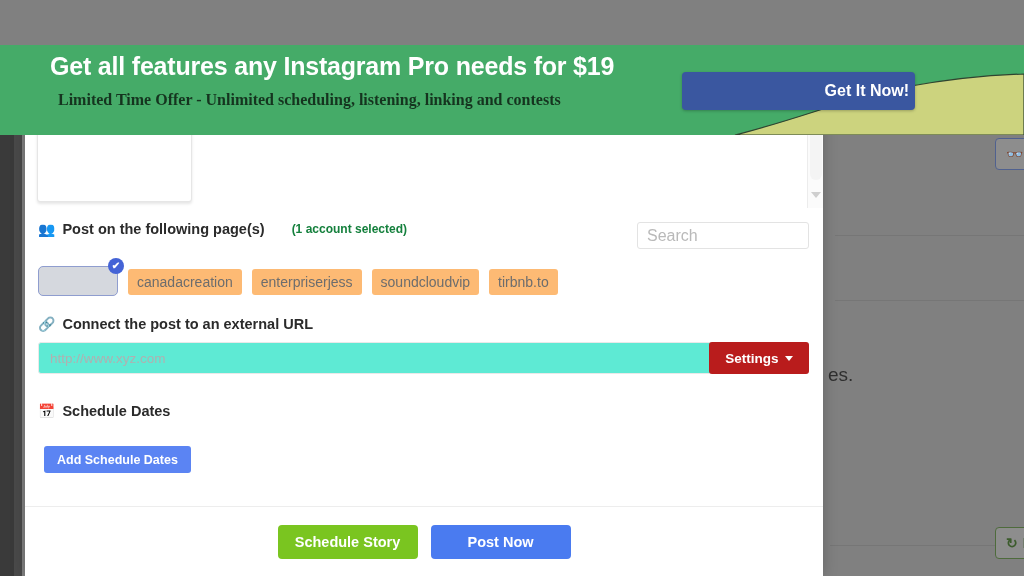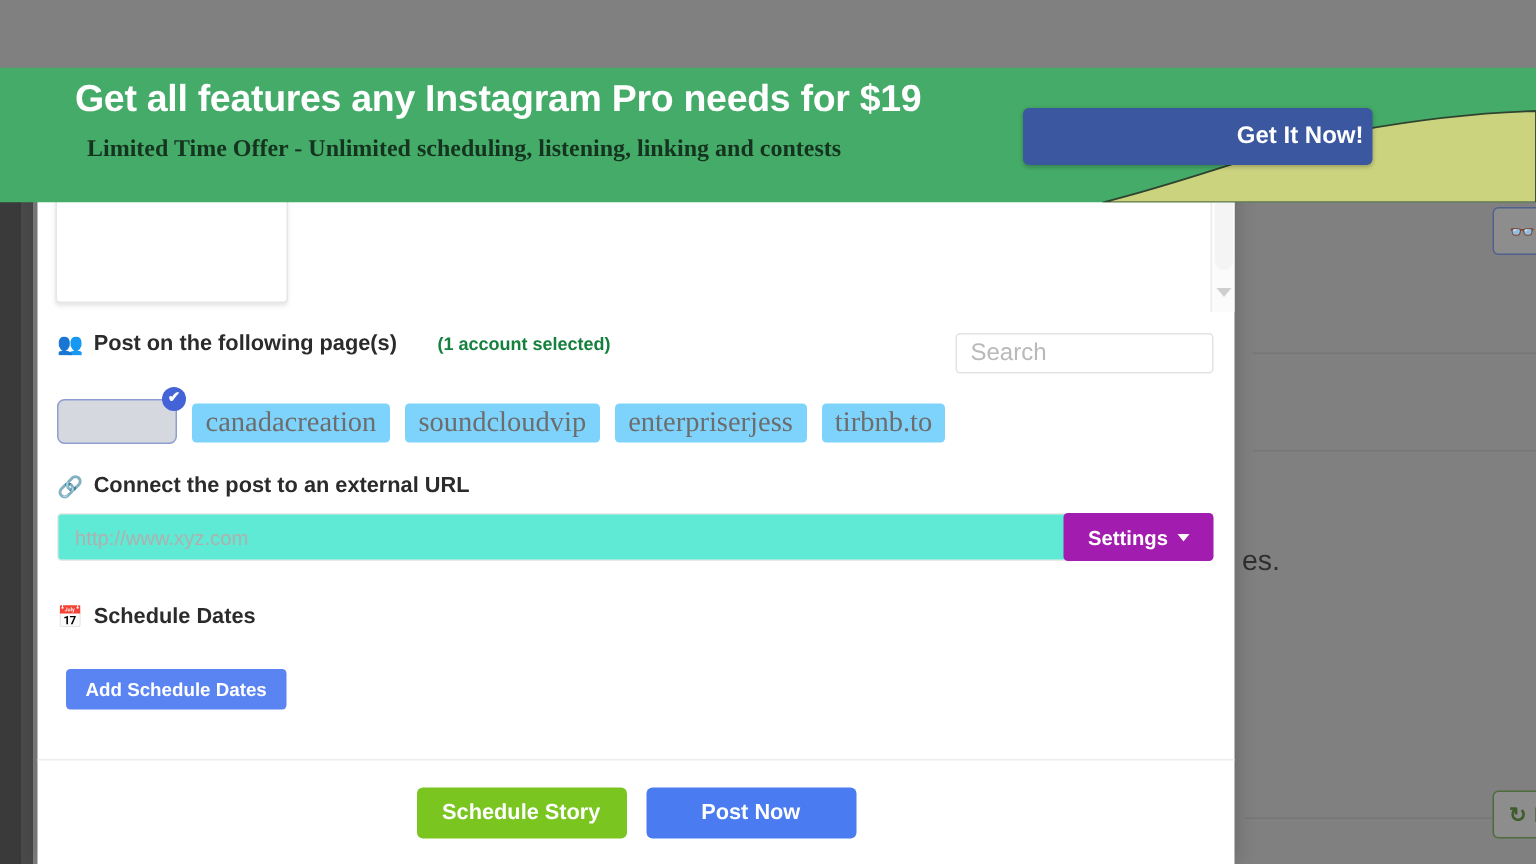--- a/index.html
+++ b/index.html
@@ -222,49 +222,48 @@
     color: #ffffff;
     font-size: 10px;
     line-height: 16px;
     text-align: center;
     font-weight: bold;
   }
   .acct-chip {
     height: 26px;
     margin-top: 3px;
     padding: 0 9px;
-    background: #7dd3fc;
+    background: #fdba74;
     border-radius: 3px;
     color: #6d6d6d;
-    font-size: 19px;
+    font-size: 14px;
     line-height: 26px;
     cursor: pointer;
     white-space: nowrap;
-    font-family: Liberation Serif, serif;
   }
 
   .url-input {
     position: absolute;
     left: 13px; top: 254px;
     width: 675px; height: 32px;
     border: 1px solid #e9e9e9;
     border-radius: 3px;
     padding: 0 11px;
     font-size: 13.5px;
     color: #3a3a3a;
     background: #5eead4;
     font-family: "Liberation Sans", sans-serif;
   }
   .url-input::placeholder { color: #b0b0b0; }
 
   .settings-btn {
     position: absolute;
     left: 684px; top: 254px;
     width: 100px; height: 32px;
-    background: #a21caf;
+    background: #b91c1c;
     border: none;
     border-radius: 3px;
     color: #ffffff;
     font-size: 13.5px;
     font-weight: bold;
     cursor: pointer;
     display: flex;
     align-items: center;
     justify-content: center;
     gap: 6px;
@@ -375,22 +374,22 @@
         <span class="sec-note">(1 account selected)</span>
       </div>
 
       <input class="search-input" type="text" placeholder="Search" style="">
 
       <div class="accounts-row">
         <div class="acct-selected">
           <span class="acct-check">✔</span>
         </div>
         <div class="acct-chip">canadacreation</div>
+        <div class="acct-chip">enterpriserjess</div>
         <div class="acct-chip">soundcloudvip</div>
-        <div class="acct-chip">enterpriserjess</div>
         <div class="acct-chip">tirbnb.to</div>
       </div>
 
       <div class="section-label" style="left:13px; top:228px;">
         <span class="ico">🔗</span>
         <span>Connect the post to an external URL</span>
       </div>
 
       <input class="url-input" type="text" placeholder="http://www.xyz.com" style="">
 

